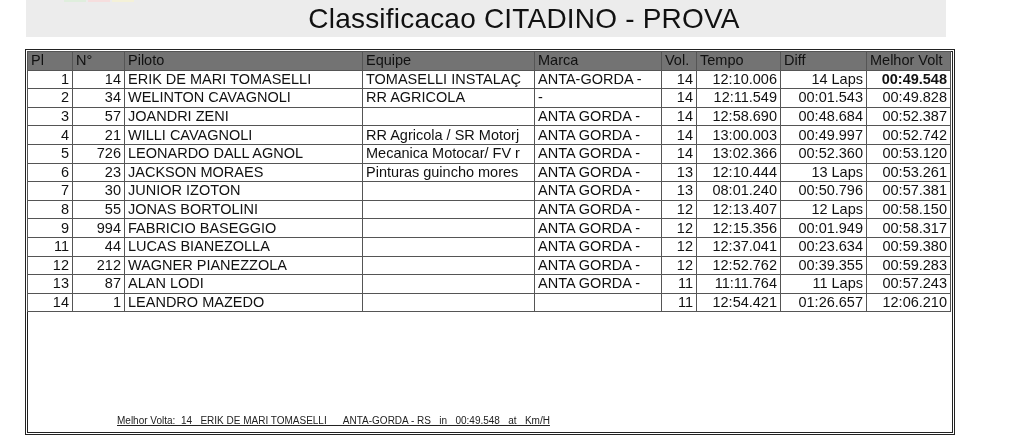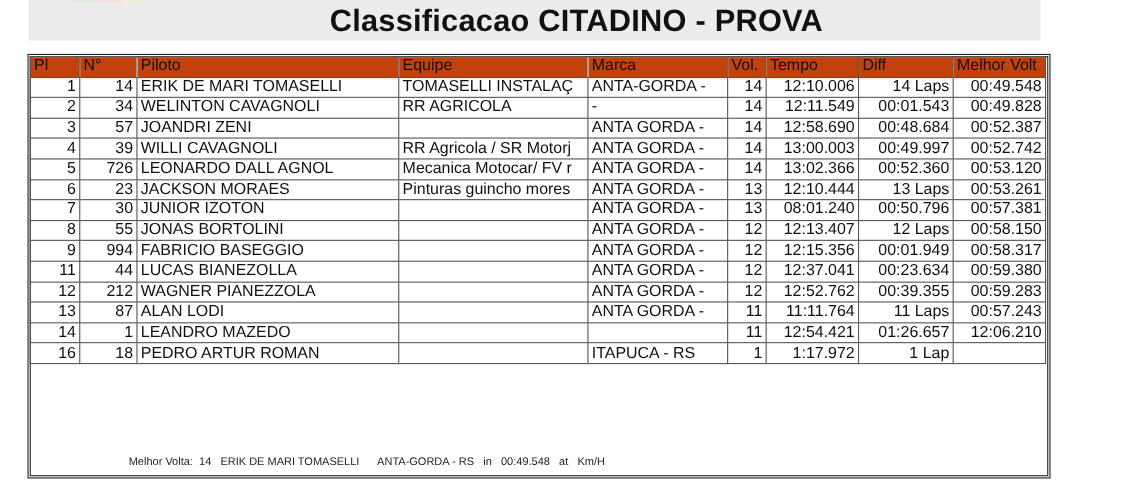--- a/index.html
+++ b/index.html
@@ -2,34 +2,34 @@
 <html><head>
 <meta charset="utf-8">
 <style>
   html, body { margin: 0; padding: 0; background: #ffffff; }
   body { width: 1024px; height: 440px; position: relative; overflow: hidden;
          font-family: "Liberation Sans", sans-serif; color: #111; }
   .title-bar { position: absolute; left: 26px; top: 0; width: 920px; height: 37px;
                background: #ececec; }
   .title-bar .accent { position: absolute; top: 0; height: 2px; }
   .title { position: absolute; left: 26px; top: 2px; width: 996px; text-align: center;
-           font-size: 28px; line-height: 34px; color: #111; letter-spacing: 0.2px; font-weight: bold; }
+           font-size: 28px; line-height: 34px; color: #111; letter-spacing: 0.2px; }
   .frame { position: absolute; left: 25px; top: 49px; width: 930px; height: 386px;
            border: 3px double #222; box-sizing: border-box; background: #fff; }
   table.results { position: absolute; left: 27px; top: 51px; border-collapse: collapse;
                   table-layout: fixed; font-size: 14.5px; }
   table.results td, table.results th { border: 1px solid #555; padding: 0 3px; height: 17.6px;
                   line-height: 17px; white-space: nowrap; overflow: hidden; }
-  table.results th { background: #c2410c; font-weight: normal; text-align: left; }
+  table.results th { background: #737373; font-weight: normal; text-align: left; }
   .r { text-align: right; }
-  .b { font-weight: normal; }
+  .b { font-weight: bold; }
   .note-row td { border: none !important; font-size: 10px; height: 14px; line-height: 14px;
                  padding-left: 103px; }
   .footer { position: absolute; left: 117px; top: 415px; font-size: 10px; color: #222;
-            white-space: pre; }
+            white-space: pre; text-decoration: underline; }
 </style>
 </head>
 <body>
 
 <div class="title-bar">
   <div class="accent" style="left:38px;width:22px;background:#dfeedd;"></div>
   <div class="accent" style="left:62px;width:22px;background:#f6dede;"></div>
   <div class="accent" style="left:86px;width:22px;background:#f4f1d8;"></div>
 </div>
 <div class="title">Classificacao CITADINO - PROVA</div>
@@ -90,21 +90,21 @@
         <td>JOANDRI ZENI</td>
         <td></td>
         <td>ANTA GORDA -</td>
         <td class="r">14</td>
         <td class="r">12:58.690</td>
         <td class="r">00:48.684</td>
         <td class="r">00:52.387</td>
       </tr>
       <tr>
         <td class="r">4</td>
-        <td class="r">39</td>
+        <td class="r">21</td>
         <td>WILLI CAVAGNOLI</td>
         <td>RR Agricola / SR Motorj</td>
         <td>ANTA GORDA -</td>
         <td class="r">14</td>
         <td class="r">13:00.003</td>
         <td class="r">00:49.997</td>
         <td class="r">00:52.742</td>
       </tr>
       <tr>
         <td class="r">5</td>
@@ -198,27 +198,16 @@
         <td class="r">14</td>
         <td class="r">1</td>
         <td>LEANDRO MAZEDO</td>
         <td></td>
         <td></td>
         <td class="r">11</td>
         <td class="r">12:54.421</td>
         <td class="r">01:26.657</td>
         <td class="r">12:06.210</td>
       </tr>
-      <tr>
-        <td class="r">16</td>
-        <td class="r">18</td>
-        <td>PEDRO ARTUR ROMAN</td>
-        <td></td>
-        <td>ITAPUCA - RS</td>
-        <td class="r">1</td>
-        <td class="r">1:17.972</td>
-        <td class="r">1 Lap</td>
-        <td class="r"></td>
-      </tr>
     </tbody>
 </table>
 
 <div class="footer">Melhor Volta:  14   ERIK DE MARI TOMASELLI      ANTA-GORDA - RS   in   00:49.548   at   Km/H</div>
 
 </body></html>

